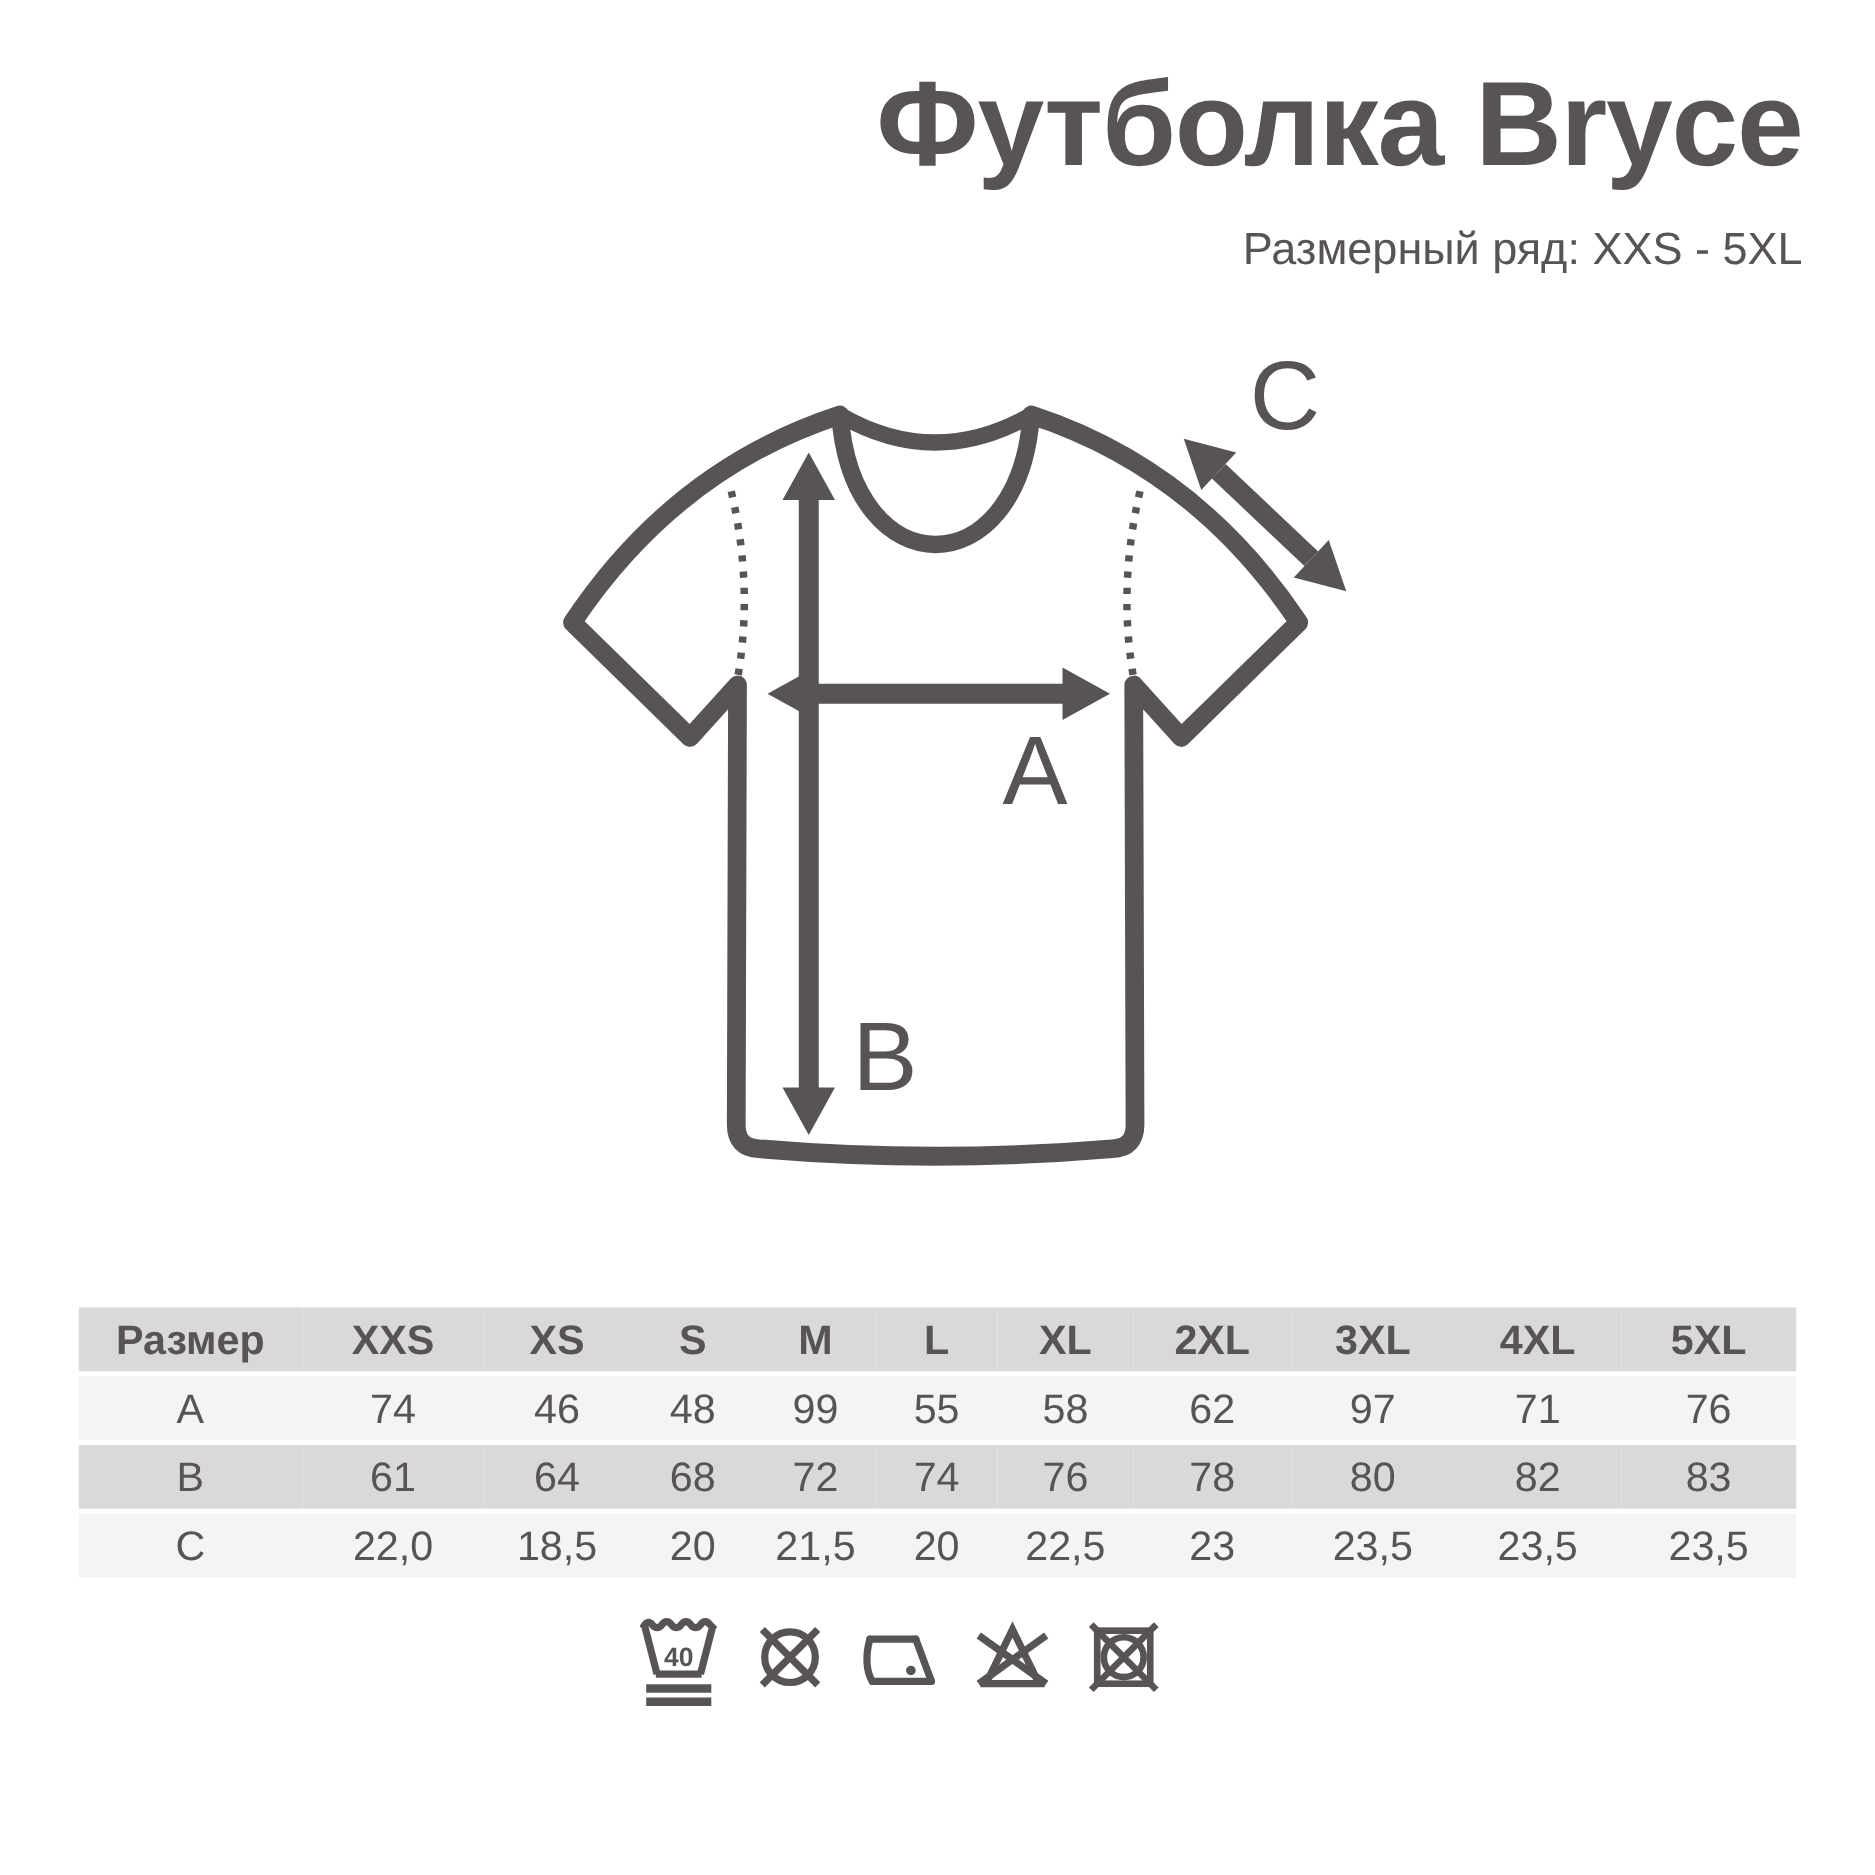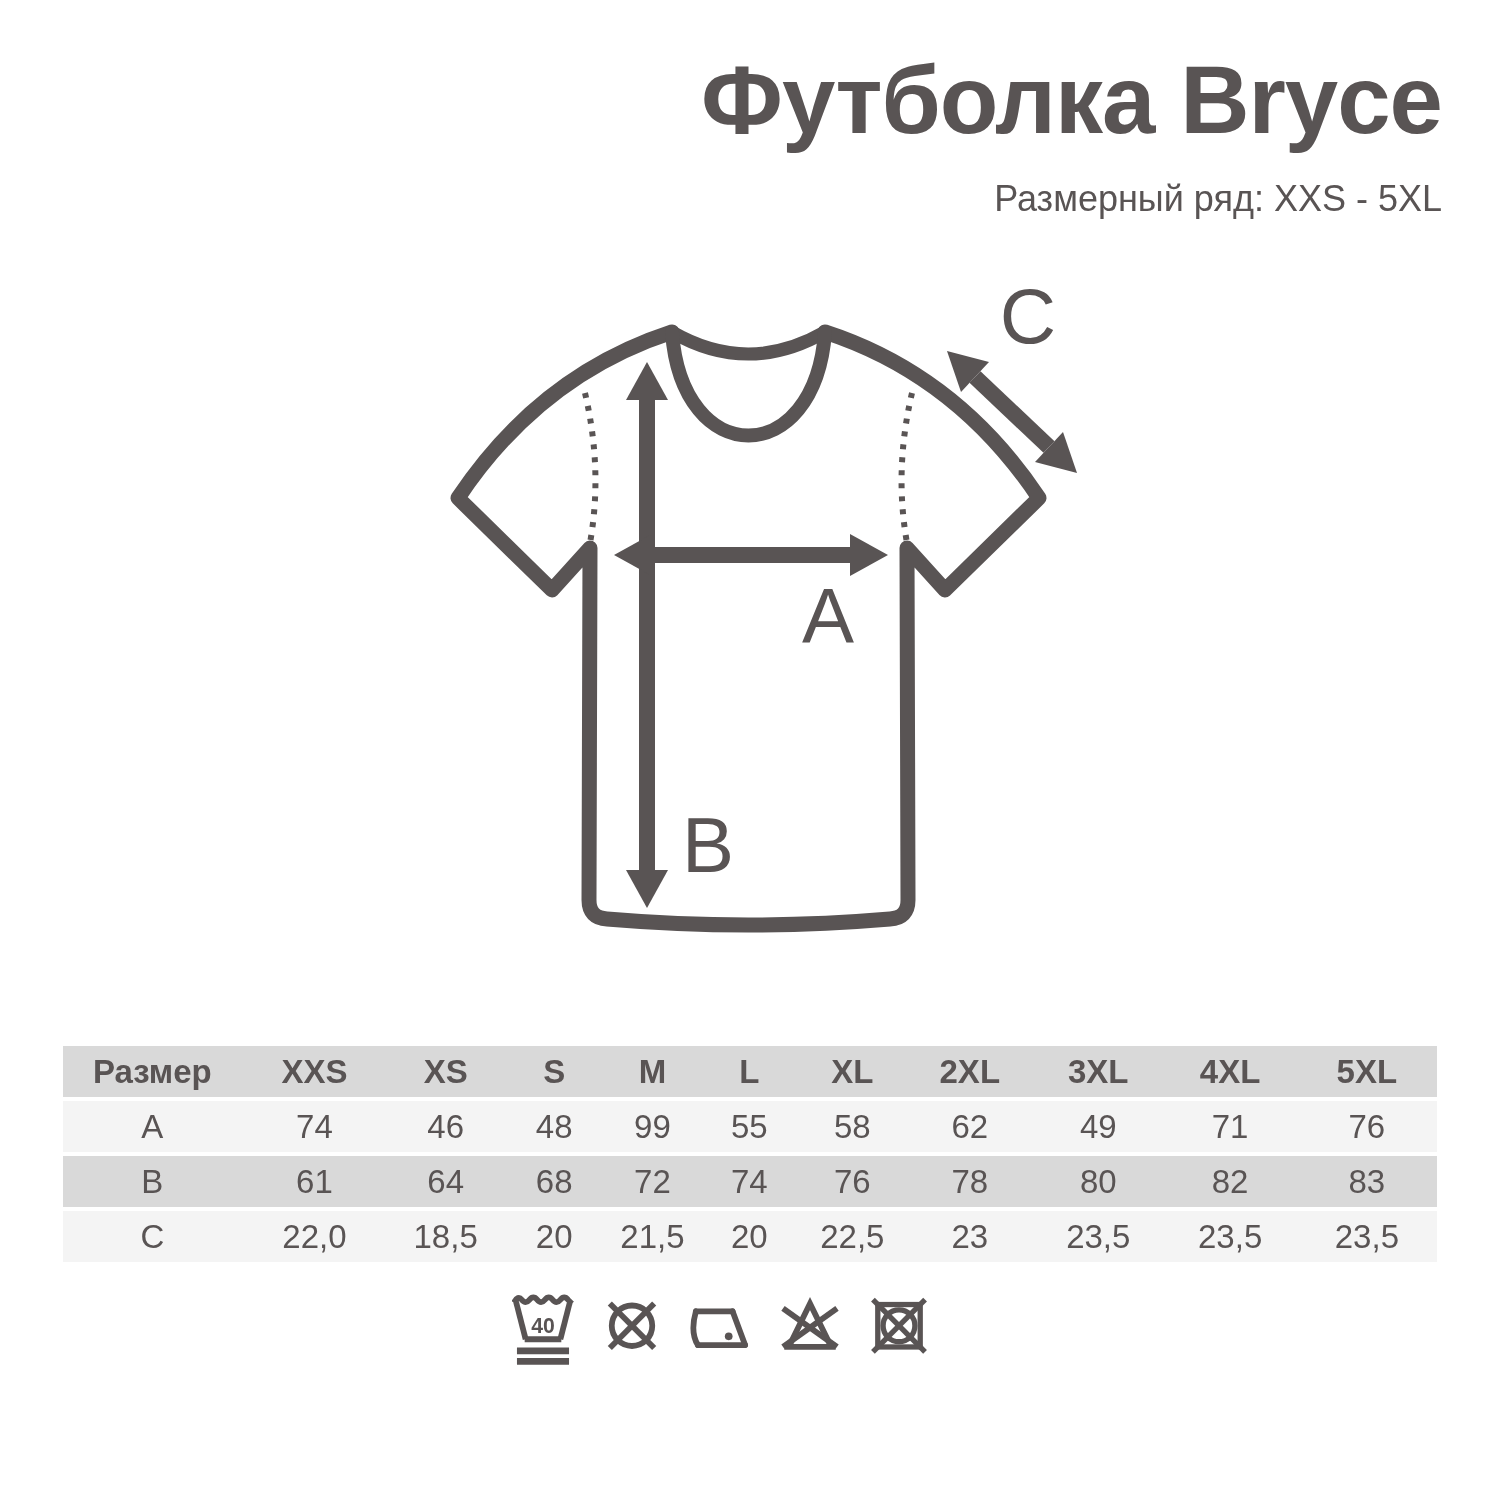--- a/index.html
+++ b/index.html
@@ -110,21 +110,21 @@
     </tr>
     <tr class="row-light">
       <td>A</td>
       <td>74</td>
       <td>46</td>
       <td>48</td>
       <td>99</td>
       <td>55</td>
       <td>58</td>
       <td>62</td>
-      <td>49</td>
+      <td>97</td>
       <td>71</td>
       <td>76</td>
     </tr>
     <tr class="row-gray">
       <td>B</td>
       <td>61</td>
       <td>64</td>
       <td>68</td>
       <td>72</td>
       <td>74</td>

